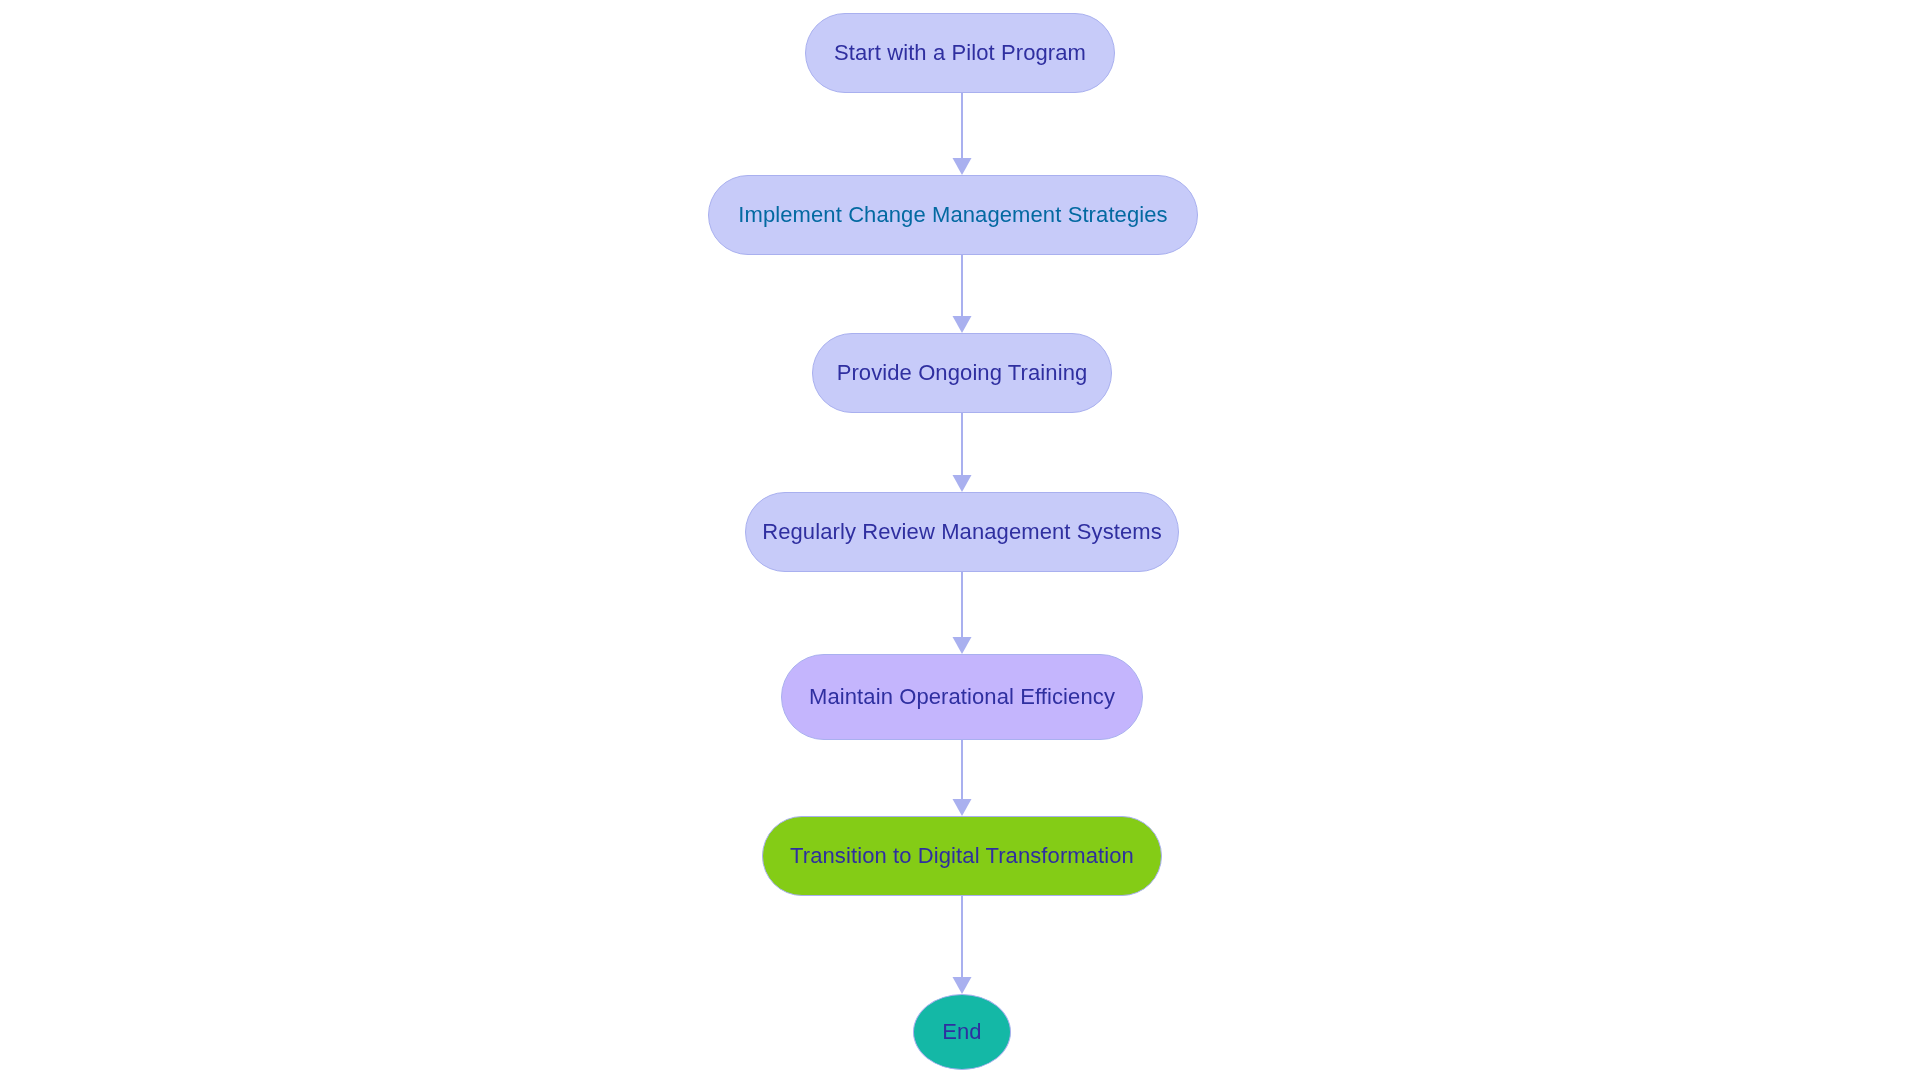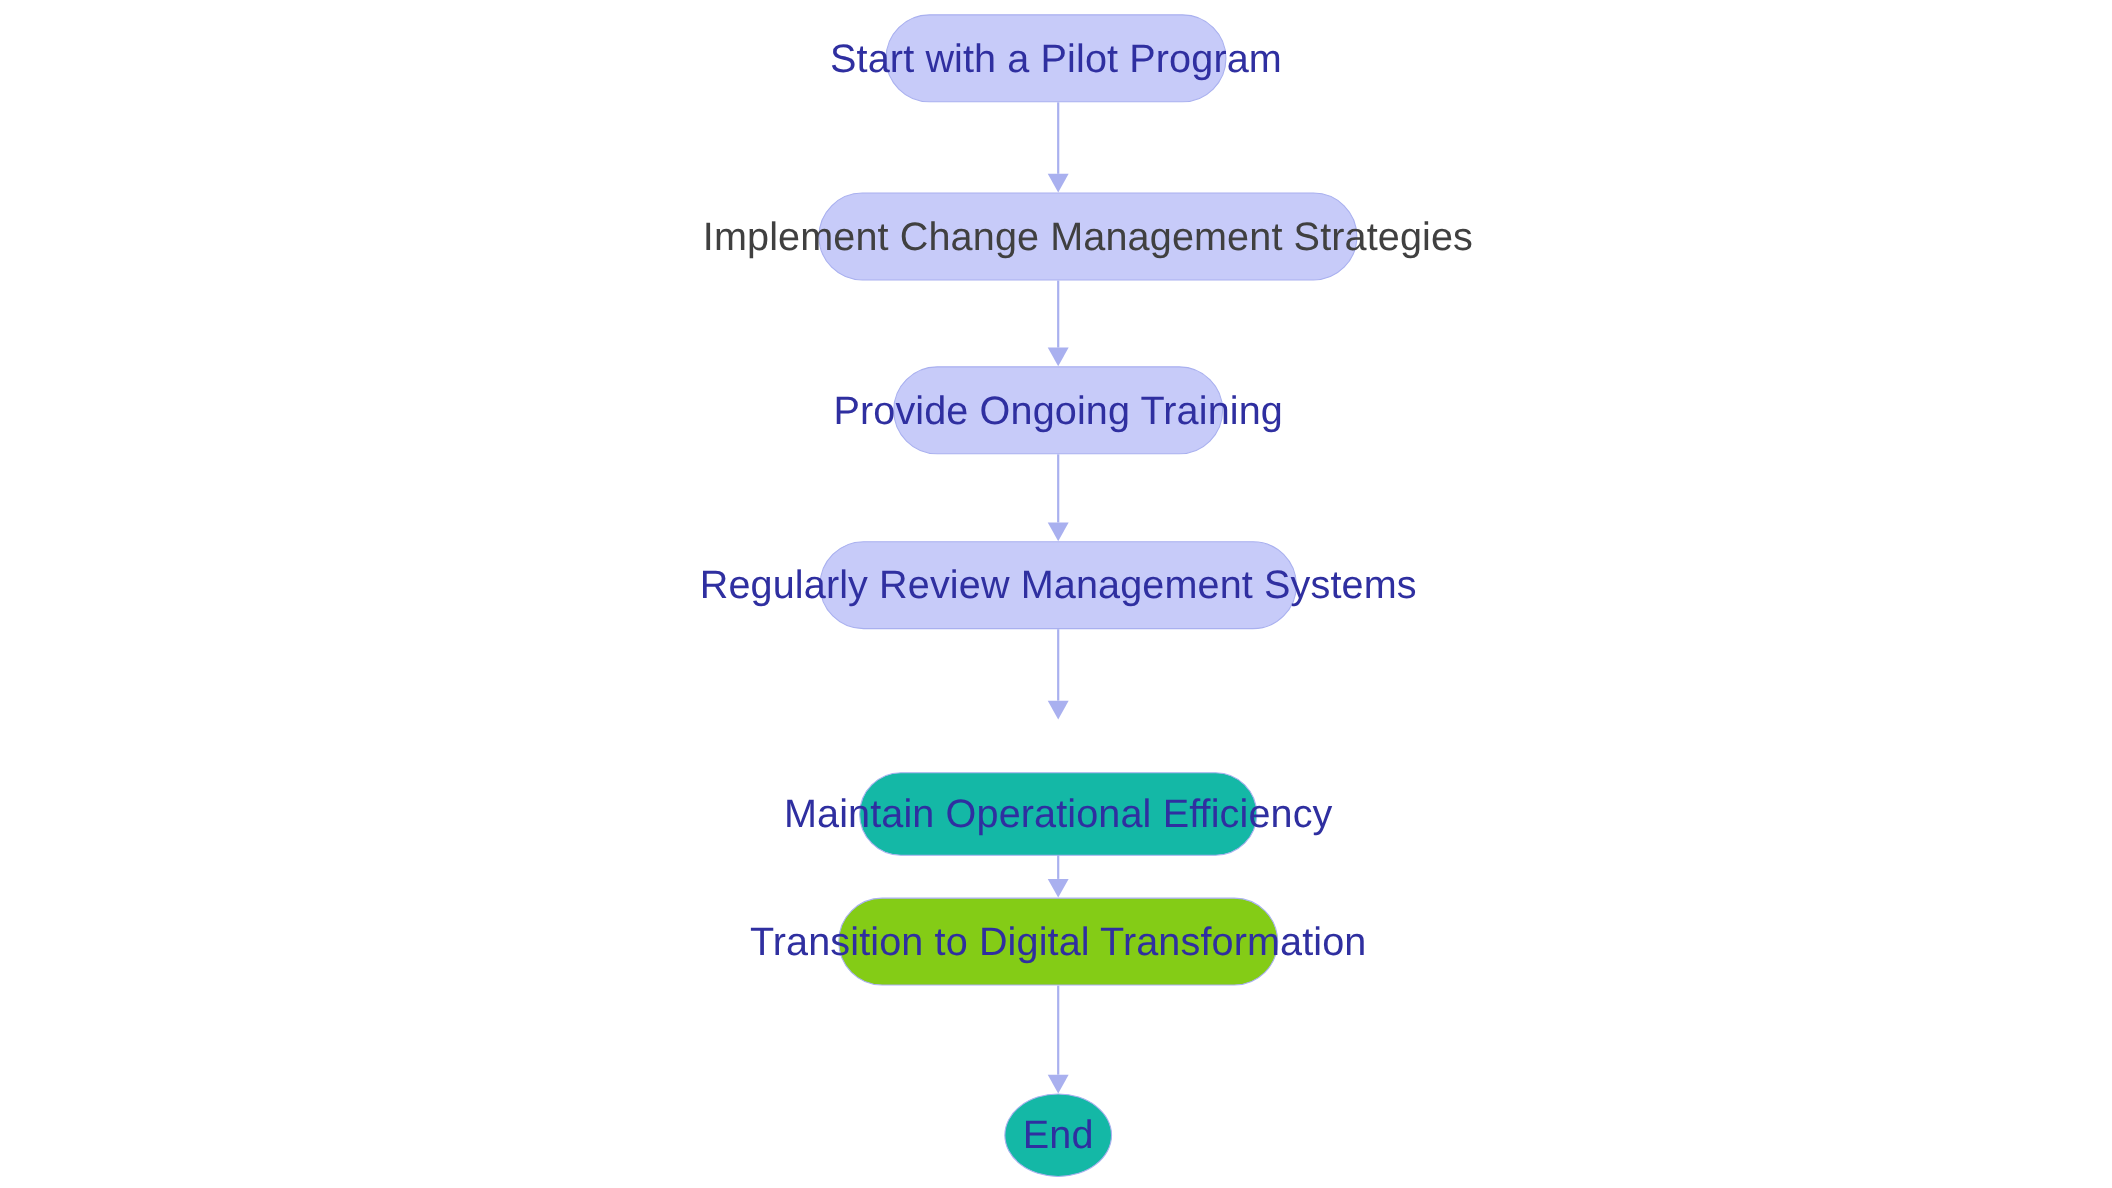--- a/index.html
+++ b/index.html
@@ -35,21 +35,21 @@
   .flow-node {
     position: absolute;
     box-sizing: border-box;
     display: flex;
     align-items: center;
     justify-content: center;
     background: #c7cbf9;
     border: 1px solid #a9b0ef;
     border-radius: 999px;
     color: #2f2fa0;
-    font-size: 36px;
+    font-size: 22px;
     font-weight: 400;
     letter-spacing: 0.1px;
     white-space: nowrap;
     line-height: 1;
     user-select: none;
   }
   .flow-node.terminal-node {
     border-radius: 50%;
   }
   .node-label {
@@ -75,30 +75,30 @@
         <polygon points="952.5,799 971.5,799 962,816" fill="#a9b0ef"></polygon>
         <line x1="962" y1="896" x2="962" y2="977" stroke="#a9b0ef" stroke-width="2"></line>
         <polygon points="952.5,977 971.5,977 962,994" fill="#a9b0ef"></polygon>
       </g>
   </svg>
 
   <div class="node-layer" id="node-layer">
       <div class="flow-node" style="left: 805px; top: 13px; width: 310px; height: 80px; background: rgb(199, 203, 249); border-color: rgb(169, 176, 239); color: rgb(47, 47, 160);">
         <span class="node-label">Start with a Pilot Program</span>
       </div>
-      <div class="flow-node" style="left: 744px; top: 175px; width: 490px; height: 80px; background: rgb(199, 203, 249); border-color: rgb(169, 176, 239); color: #404040; align-items: center;">
+      <div class="flow-node" style="left: 708px; top: 175px; width: 490px; height: 80px; background: rgb(199, 203, 249); border-color: rgb(169, 176, 239); color: #0369a1; align-items: center;">
         <span class="node-label">Implement Change Management Strategies</span>
       </div>
       <div class="flow-node" style="left: 812px; top: 333px; width: 300px; height: 80px; background: rgb(199, 203, 249); border-color: rgb(169, 176, 239); color: rgb(47, 47, 160); text-align: center;">
         <span class="node-label">Provide Ongoing Training</span>
       </div>
       <div class="flow-node" style="left: 745px; top: 492px; width: 434px; height: 80px; background: rgb(199, 203, 249); border-color: rgb(169, 176, 239); color: rgb(47, 47, 160);">
         <span class="node-label">Regularly Review Management Systems</span>
       </div>
-      <div class="flow-node" style="left: 781px; top: 654px; width: 362px; height: 76px; background: #14b8a6; border-color: rgb(169, 176, 239); color: rgb(47, 47, 160); margin-top: 48px;">
+      <div class="flow-node" style="left: 781px; top: 654px; width: 362px; height: 86px; background: #c4b5fd; border-color: rgb(169, 176, 239); color: rgb(47, 47, 160);">
         <span class="node-label">Maintain Operational Efficiency</span>
       </div>
       <div class="flow-node" style="left: 762px; top: 816px; width: 400px; height: 80px; background: #84cc16; border-color: rgb(169, 176, 239); color: rgb(47, 47, 160);">
         <span class="node-label">Transition to Digital Transformation</span>
       </div>
       <div class="flow-node terminal-node" style="left: 913px; top: 994px; width: 98px; height: 76px; background: #14b8a6; border-color: rgb(169, 176, 239); color: rgb(47, 47, 160);">
         <span class="node-label">End</span>
       </div>
     </div>
 

